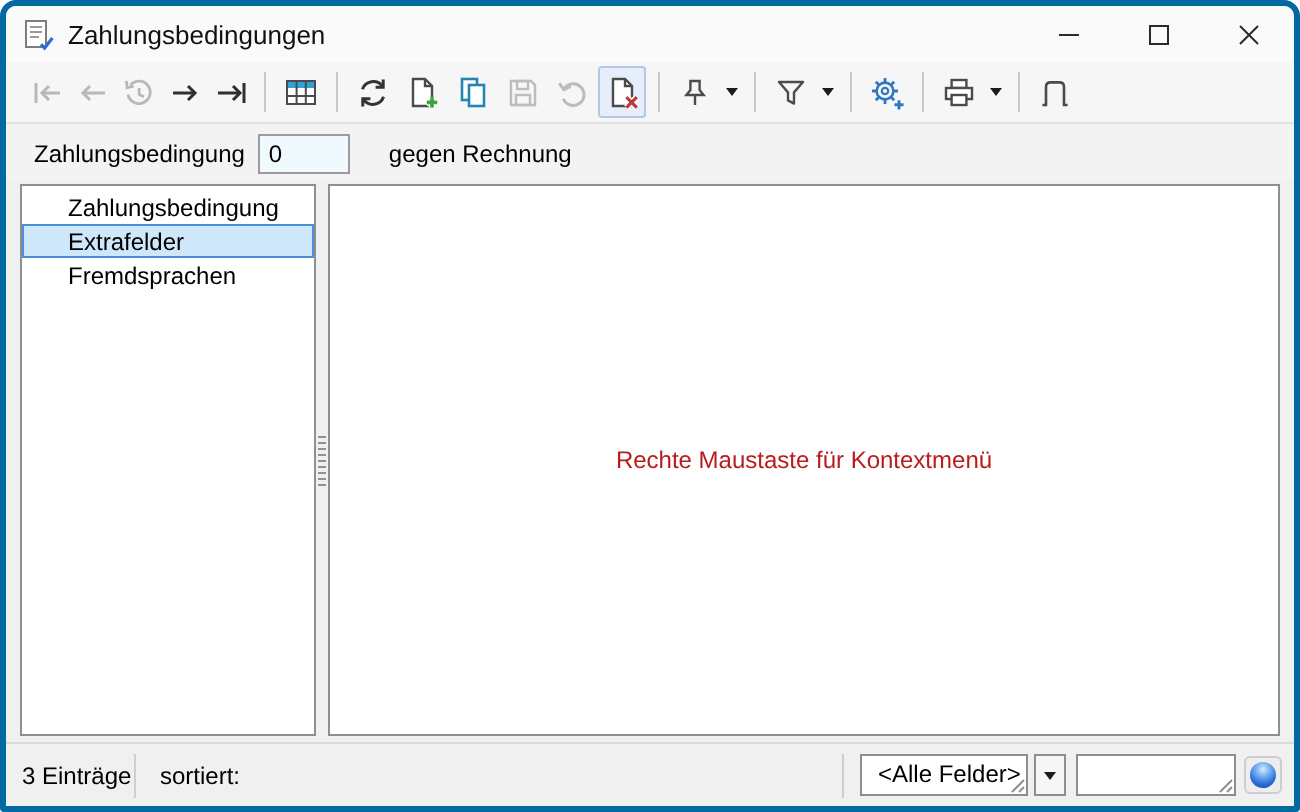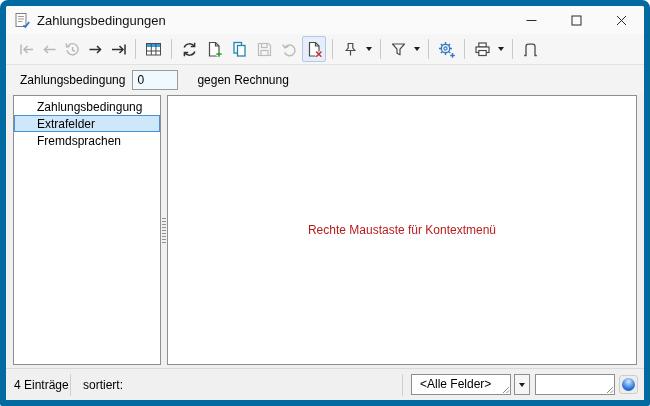--- a/index.html
+++ b/index.html
@@ -1,21 +1,21 @@
 <!DOCTYPE html>
 <html><head>
 <meta charset="utf-8">
 <style>
   * { box-sizing: border-box; margin: 0; padding: 0; }
   html,body { width:650px; height:406px; }
   body { font-family: "Liberation Sans", "DejaVu Sans", sans-serif; font-size: 12px; color:#000; }
 
   .window {
     width:650px; height:406px;
-    border:6px solid #0369a1;
+    border:3px solid #0369a1;
     border-radius:8px 8px 2px 2px;
     overflow:hidden;
     background:#f0f0f0;
     display:flex; flex-direction:column;
   }
 
   
   .titlebar {
     height:28px; flex:0 0 28px;
     background:#fafafa;
@@ -106,21 +106,21 @@
     background:#f0f0f0;
     border-top:1px solid #d9d9d9;
     display:flex; align-items:center;
   }
   .sb-sep { width:1px; height:22px; background:#cfcfcf; flex:0 0 1px; }
   .sb-count { width:64px; padding-left:8px; flex:0 0 64px; white-space:nowrap; }
   .sb-sorted { padding-left:12px; flex:1 1 auto; white-space:nowrap; }
   .sb-right { display:flex; align-items:center; padding:0 6px 0 8px; }
   .field-wrap { position:relative; display:flex; align-items:center; }
   .combo-display {
-    width:100px; height:21px; background:#fff; border:1px solid #8e8e8e;
+    width:84px; height:21px; background:#fff; border:1px solid #8e8e8e;
     line-height:19px; padding-left:8px; white-space:nowrap; overflow:hidden;
   }
   .combo-btn {
     width:16px; height:21px; margin-left:3px;
     background:#f6f6f6; border:1px solid #8e8e8e;
     display:flex; align-items:center; justify-content:center;
   }
   .sb-search {
     width:80px; height:21px; margin-left:5px;
     border:1px solid #8e8e8e; background:#fff;
@@ -329,21 +329,21 @@
     </div>
     <div class="splitter">
       <div class="grip"></div>
     </div>
     <div class="mainpanel">
       <span class="hint">Rechte Maustaste für Kontextmenü</span>
     </div>
   </div>
 
   <div class="statusbar">
-    <span class="sb-count">4 Einträge</span>
+    <span class="sb-count">3 Einträge</span>
     <div class="sb-sep"></div>
     <span class="sb-sorted">sortiert:</span>
     <div class="sb-sep"></div>
     <div class="sb-right">
       <div class="field-wrap">
         <div class="combo-display">&lt;Alle Felder&gt;</div>
         <svg class="grip-mark" width="8" height="8" viewBox="0 0 8 8">
           <path d="M7,1 L1,7 M7,4.5 L4.5,7" stroke="#8f8f8f" stroke-width="1" fill="none"></path>
         </svg>
       </div>

